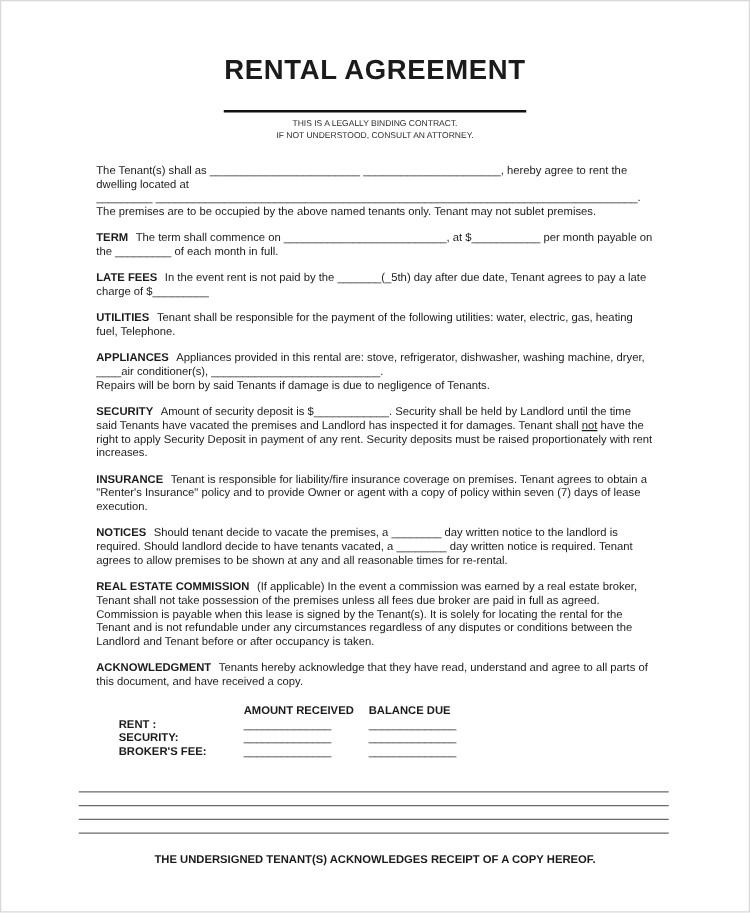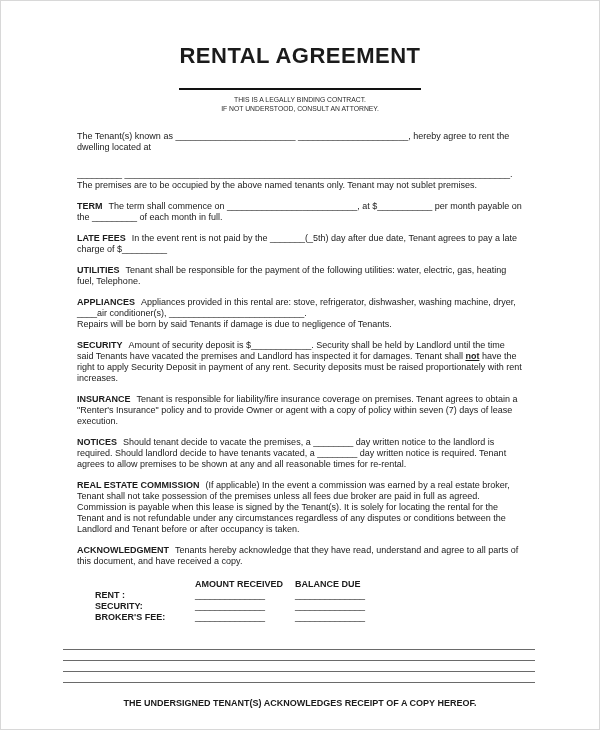--- a/index.html
+++ b/index.html
@@ -15,23 +15,23 @@
   .page{padding:0 76px;}
   .doc-header{text-align:center;padding-top:42px;}
   .doc-title{
     display:inline-block;font-size:22px;font-weight:bold;
     letter-spacing:0.5px;border-bottom:2.5px solid #121212;padding-bottom:19px;
   }
   .doc-subtitle{font-size:6.8px;line-height:9px;margin-top:5px;color:#2a2a2a;}
   .para{margin:10px 0 0;line-height:11px;}
   .intro-para{margin-top:18px;}
   .sec-label{font-weight:bold;padding-right:6px;text-align:center;}
-  .blank-line{margin-top:16px;line-height:11px;white-space:nowrap;overflow:hidden;}
+  .blank-line{margin-top:0;line-height:11px;white-space:nowrap;overflow:hidden;}
   .tight{margin-top:0;}
-  .u{text-decoration:underline;font-weight:bold;}
+  .u{text-decoration:underline;}
   .b{font-weight:normal;text-align:center;}
   .pay-table{margin-top:12px;line-height:11px;}
   .pay-row{display:flex;}
   .pay-col-label{width:100px;font-weight:bold;padding-left:18px;}
   .pay-col-amount{width:100px;}
   .pay-col-balance{width:100px;}
   .pay-head{font-weight:bold;align-items:flex-end;}
   .rule-lines{margin:16px -12px 0 -14px;}
   .rule-line{height:10px;border-bottom:1px solid #6a6a6a;}
   .receipt-line{text-align:center;font-weight:bold;margin-top:15px;line-height:11px;}
@@ -43,21 +43,21 @@
 <div class="page">
 
   <div class="doc-header">
     <div class="doc-title">RENTAL AGREEMENT</div>
     <div class="doc-subtitle">
       <div>THIS IS A LEGALLY BINDING CONTRACT.</div>
       <div>IF NOT UNDERSTOOD, CONSULT AN ATTORNEY.</div>
     </div>
   </div>
 
-  <p class="para intro-para"><span>The Tenant(s) known as </span><span>________________________ ______________________</span><span>, hereby agree to rent the dwelling located at</span></p>
+  <p class="para intro-para"><span>The Tenant(s) shall as </span><span>________________________ ______________________</span><span>, hereby agree to rent the dwelling located at</span></p>
 
   <div class="blank-line">_________ _____________________________________________________________________________.</div>
   <p class="para tight">The premises are to be occupied by the above named tenants only. Tenant may not sublet premises.</p>
 
   <p class="para"><span class="sec-label">TERM</span><span>The term shall commence on __________________________, at $___________ per month payable on the _________ of each month in full.</span></p>
 
   <p class="para"><span class="sec-label">LATE FEES</span><span>In the event rent is not paid by the _______(_</span><span class="b">5th</span><span>) day after due date, Tenant agrees to pay a late charge of $_________</span></p>
 
   <p class="para"><span class="sec-label">UTILITIES</span><span>Tenant shall be responsible for the payment of the following utilities: water, electric, gas, heating fuel, Telephone.</span></p>
 

